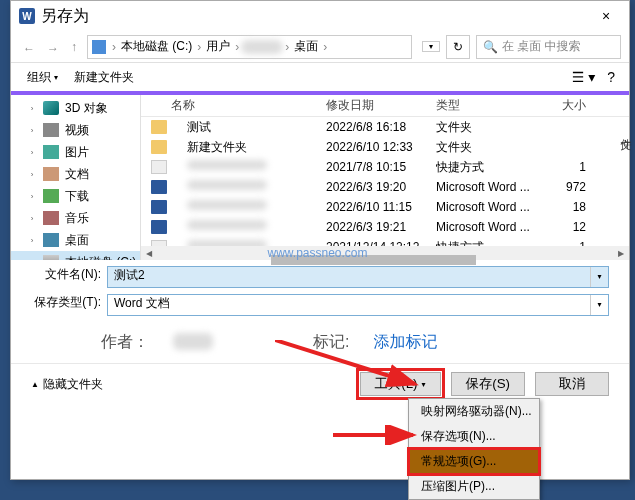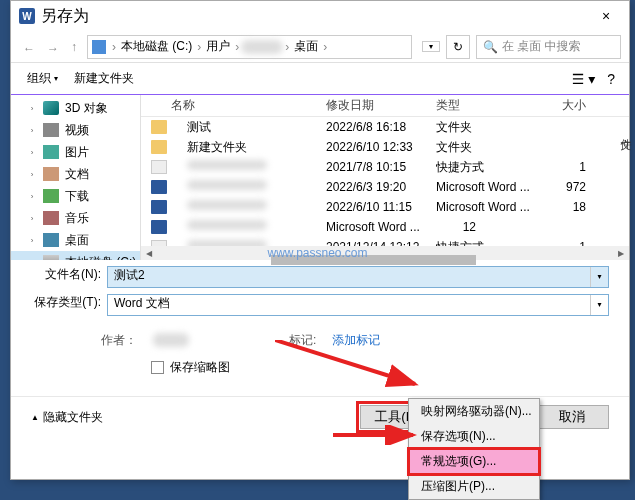--- a/index.html
+++ b/index.html
@@ -17,21 +17,21 @@
   .nav-arrows span { padding: 2px 4px; }
   .breadcrumb { flex: 1; display: flex; align-items: center; border: 1px solid #ccc; height: 24px; padding: 0 4px; }
   .bc-icon { width: 14px; height: 14px; background: #4a8cd8; margin-right: 4px; }
   .bc-item { padding: 0 3px; }
   .bc-sep { color: #888; padding: 0 2px; }
   .bc-blur { filter: blur(3px); background: #ddd; border-radius: 8px; padding: 0 6px; color: transparent; }
   .bc-dd { border: 1px solid #ccc; width: 18px; text-align: center; margin-left: 4px; font-size: 8px; }
   .refresh { border: 1px solid #ccc; width: 24px; height: 24px; text-align: center; line-height: 22px; }
   .search { border: 1px solid #ccc; height: 24px; width: 145px; padding: 0 6px; display: flex; align-items: center; color: #888; gap: 4px; }
   
-  .toolbar { display: flex; align-items: center; height: 32px; padding: 0 8px; font-size: 12px; border-bottom: 1px solid #8b5cf6; }
+  .toolbar { display: flex; align-items: center; height: 32px; padding: 0 8px; font-size: 12px; border-bottom: 4px solid #8b5cf6; }
   .tb-btn { padding: 4px 8px; display: flex; align-items: center; gap: 3px; }
   .tb-spacer { flex: 1; }
   .view-icon { font-size: 14px; padding: 2px 6px; }
   
   .main { display: flex; height: 165px; }
   .sidebar { width: 130px; border-right: 1px solid #e0e0e0; overflow: hidden; font-size: 12px; padding-top: 2px; }
   .sb-item { display: flex; align-items: center; height: 22px; padding-left: 16px; gap: 6px; white-space: nowrap; }
   .sb-item.sel { background: #cce5f6; }
   .sb-icon { width: 16px; height: 14px; display: inline-block; }
   .ic-3d { background: linear-gradient(135deg,#4aa,#066); border-radius: 2px; }
@@ -67,40 +67,40 @@
   
   .fields { padding: 6px 20px; font-size: 12px; }
   .field-row { display: flex; align-items: flex-start; margin-bottom: 6px; }
   .field-label { width: 70px; text-align: right; margin-right: 6px; }
   .field-input { flex: 1; border: 1px solid #7baed6; height: 22px; padding: 0 6px; position: relative; background: #fff; }
   .field-input.highlight { background: #d6eaf8; }
   .field-dd { width: 18px; border-left: 1px solid #ccc; text-align: center; font-size: 8px; position: absolute; right: 0; top: 0; bottom: 0; line-height: 20px; }
   
   .watermark { position: absolute; left: 50%; transform: translateX(-50%); top: 246px; font-size: 12px; color: #6a9bd8; z-index: 5; }
   
-  .meta-row { display: flex; font-size: 12px; padding: 4px 40px 10px 90px; gap: 100px; }
+  .meta-row { display: flex; font-size: 16px; padding: 4px 40px 10px 90px; gap: 100px; }
   .meta-label { color: #555; }
-  .meta-val { margin-left: 16px; }
+  .meta-val { margin-left: 24px; }
   .meta-val.link { color: #1a6ac9; }
   .meta-val.blur { filter: blur(3px); background: #ddd; color: transparent; border-radius: 6px; padding: 0 12px; }
   
   .thumb-check { display: flex; align-items: center; font-size: 12px; padding-left: 140px; margin-bottom: 20px; gap: 6px; }
   .checkbox { width: 13px; height: 13px; border: 1px solid #888; }
   
   .bottom { display: flex; align-items: center; padding: 8px 20px; font-size: 12px; gap: 10px; border-top: 1px solid #e8e8e8; }
   .hide-folders { display: flex; align-items: center; gap: 4px; }
   .chev-up { font-size: 8px; }
   .spacer { flex: 1; }
   .btn { border: 1px solid #adadad; background: #e1e1e1; padding: 2px 14px; height: 24px; min-width: 74px; }
   .btn.tools { display: flex; align-items: center; gap: 4px; position: relative; }
   .btn.tools.highlight { outline: 3px solid #e62222; outline-offset: 1px; }
   
   .dropdown-menu { position: absolute; left: 408px; top: 398px; width: 132px; background: #f0f0f0; border: 1px solid #a0a0a0; font-size: 12px; z-index: 10; box-shadow: 2px 2px 4px rgba(0,0,0,0.3); }
   .menu-item { padding: 4px 12px; white-space: nowrap; }
-  .menu-item.sel { background: #f9a8d4; outline: 3px solid #e62222; outline-offset: -1px; }
+  .menu-item.sel { background: #a16207; outline: 3px solid #e62222; outline-offset: -1px; }
   
   
   .arrow1 { position: absolute; left: 275px; top: 340px; z-index: 20; pointer-events: none; }
   .arrow2 { position: absolute; left: 333px; top: 425px; z-index: 20; pointer-events: none; }
   
   .left-panel { position: absolute; left: 10px; top: 390px; width: 120px; padding-top: 20px; }
   .lp-item { color: #fff; font-size: 13px; padding: 10px 22px; }
 </style>
 </head>
 <body>
@@ -249,20 +249,21 @@
             </div>
             <div class="rdate">2022/6/10 11:15</div>
             <div class="rtype">Microsoft Word ...</div>
             <div class="rsize">18</div>
           </div>
           <div class="fp-row">
             <div class="rname">
               <span class="ficon f-word"></span>
               <span><span class="blur-name">x</span></span>
             </div>
+            <div class="rdate">2022/6/3 19:21</div>
             <div class="rtype">Microsoft Word ...</div>
             <div class="rsize">12</div>
           </div>
           <div class="fp-row">
             <div class="rname">
               <span class="ficon f-link"></span>
               <span><span class="blur-name">x</span></span>
             </div>
             <div class="rdate">2021/12/14 12:12</div>
             <div class="rtype">快捷方式</div>
@@ -294,24 +295,20 @@
         <div class="field-dd">▾</div>
       </div>
     </div>
   </div>
 
   <div class="meta-row">
     <div><span class="meta-label">作者：</span><span class="meta-val blur">xx</span></div>
     <div><span class="meta-label">标记:</span><span class="meta-val link">添加标记</span></div>
   </div>
 
-  <div class="thumb-check">
-    <div class="checkbox"></div>
-    <span>保存缩略图</span>
-  </div>
 
   <div class="bottom">
     <div class="hide-folders">
       <span class="chev-up">▲</span>
         <span>隐藏文件夹</span>
     </div>
     <div class="spacer"></div>
     <button class="btn tools highlight">
       <span>工具(L)</span>
         <span style="font-size:8px">▾</span>

